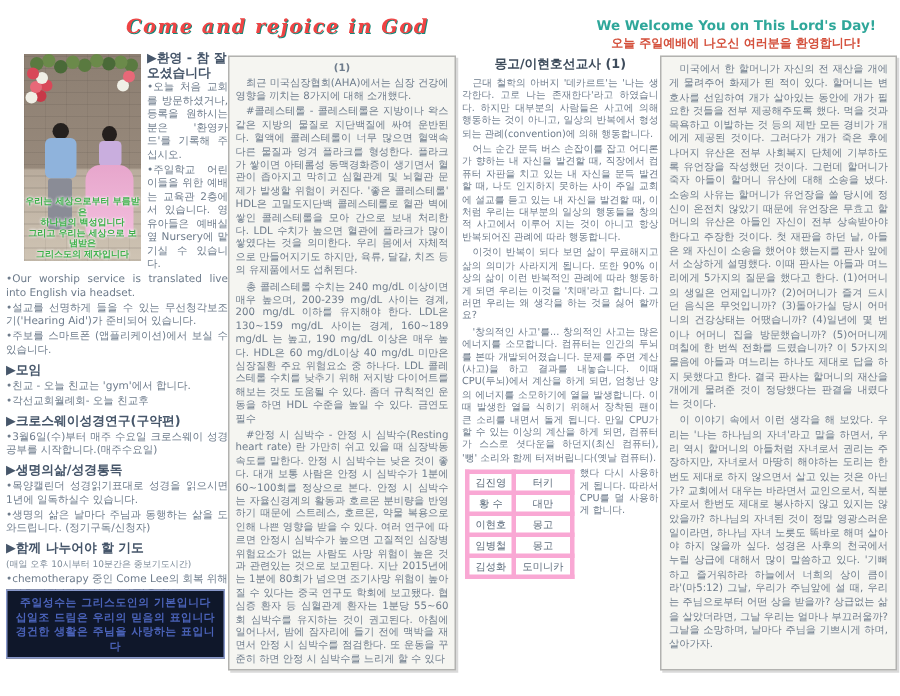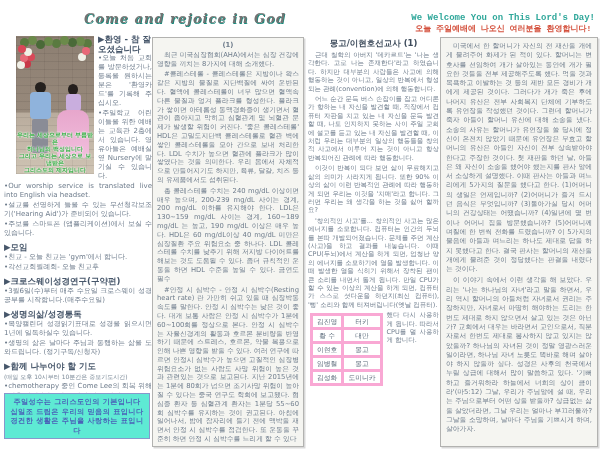--- a/index.html
+++ b/index.html
@@ -2,22 +2,22 @@
 <html><head>
 <meta charset="utf-8">
 <style>
   html,body{margin:0;padding:0;background:#ffffff;}
   .page{position:relative;width:600px;height:464px;background:#ffffff;overflow:hidden;
         font-family:"DejaVu Sans",sans-serif;color:#6e7c8c;}
 
   
   .banner-title{position:absolute;top:11px;left:70px;width:230px;text-align:center;
     font-family:"DejaVu Serif",serif;font-size:13px;font-weight:bold;font-style:italic;
-    color:#737373;letter-spacing:1px;text-shadow:0.6px 0.6px 0 #14897b;}
-  .welcome{position:absolute;top:13px;right:5px;text-align:center;line-height:10px;font-family:Liberation Mono, monospace;}
+    color:#ef4444;letter-spacing:1px;text-shadow:0.6px 0.6px 0 #14897b;}
+  .welcome{position:absolute;top:13px;right:16px;text-align:center;line-height:10px;}
   .welcome-en{color:#2fa79a;font-size:9px;font-weight:bold;}
   .welcome-ko{color:#d4503c;font-size:8px;font-weight:bold;margin-top:1px;}
 
   
   .p{text-indent:7px;margin:0 0 2px 0;text-align:justify;}
 
   
   .col1{position:absolute;left:4px;top:34px;width:148px;height:418px;font-size:7px;
         line-height:9px;overflow:hidden;}
   .welcome-head{font-size:8.5px;font-weight:bold;color:#46566a;line-height:10px;}
@@ -42,21 +42,21 @@
   .woman .top{width:15px;height:17px;background:#c9aede;border-radius:3px;margin:-1px auto 0;}
   .woman .skirt{width:32px;height:48px;margin:-1px auto 0;border-radius:10px 10px 5px 5px;
     background:linear-gradient(#e7a6cc,#f2bedd);}
   .photo-caption{position:absolute;bottom:1px;left:0;right:0;text-align:center;color:#3db04a;
     font-size:6px;line-height:7px;font-weight:bold;text-shadow:0 0 2px #fff,0 0 2px #fff;}
   .notice{margin:0 0 1px 0;text-align:justify;}
   .sec-head{font-size:8.5px;font-weight:bold;color:#46566a;line-height:11px;margin-top:4px;clear:both;}
   .small-note{font-size:6px;color:#7c8a98;}
   .motto-box{position:absolute;left:0px;bottom:13px;width:140px;border:1px solid #8898cc;
     padding:3px 2px;text-align:center;color:#4a62b8;font-size:7.2px;line-height:9.5px;
-    font-weight:bold;letter-spacing:0.4px;background:#5eead4;}
+    font-weight:bold;letter-spacing:0.4px;background:#0f172a;}
 
   
   .box{position:absolute;border:1px solid #b2b2b0;background:#f5f5f1;
     box-shadow:1.5px 1.5px 0 rgba(0,0,0,0.15);overflow:hidden;box-sizing:border-box;}
   .col2{left:152px;top:37px;width:152px;height:410px;font-size:6.8px;line-height:8.8px;
     padding:3px 4px;}
   .col4{left:440px;top:37px;width:158px;height:410px;font-size:6.8px;line-height:9.3px;
     padding:4px 5px;}
   .num-head{text-align:center;font-weight:bold;margin-bottom:1px;}
 

